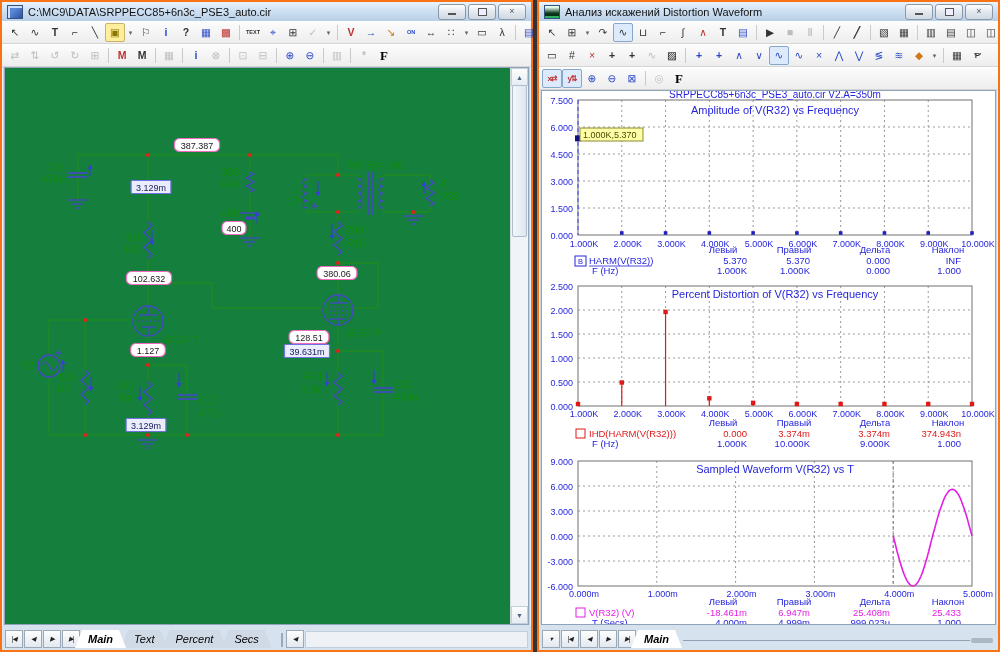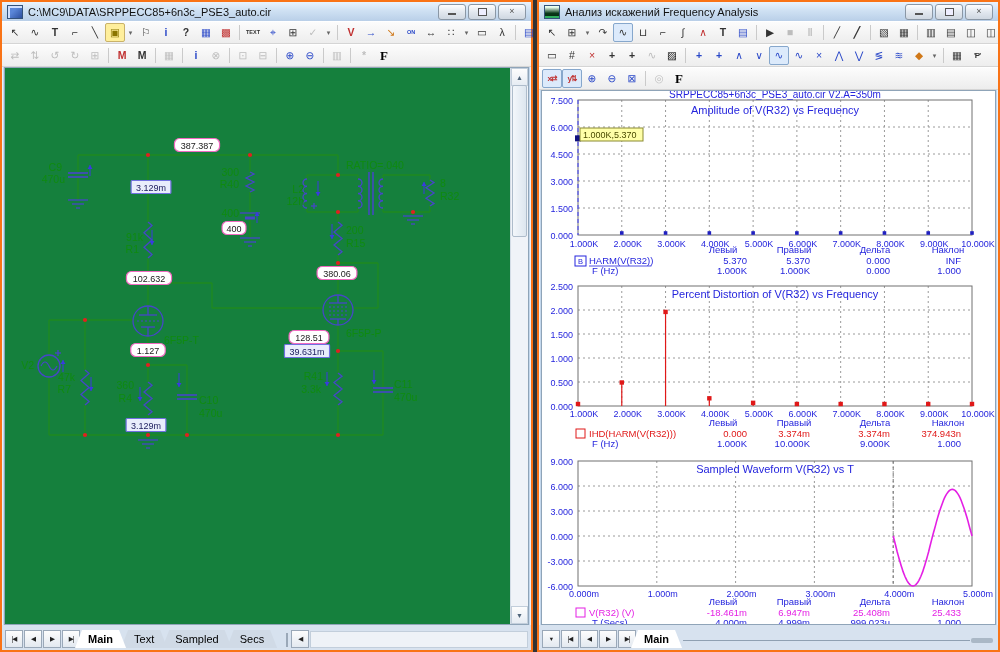--- a/index.html
+++ b/index.html
@@ -34,21 +34,21 @@
   .tb.serifF{font-family:"Liberation Serif",serif;font-weight:700;font-size:13px;color:#000;}
   .tbsep{width:1px;height:15px;background:#cacaca;margin:0 3px;flex:0 0 auto;}
   .schem-wrap{position:relative;flex:1 1 auto;margin:0 2px;background:#15803d;border:1px solid #8fa4b8;overflow:hidden;}
   #schemSvg{position:absolute;left:0;top:0;}
   .vscroll{position:absolute;right:0;top:0;bottom:0;width:17px;background:#f0f3f8;border-left:1px solid #d3dce6;}
   .sarr{height:16px;display:flex;align-items:center;justify-content:center;font-size:7px;color:#50657a;
         border:1px solid #c2cedb;background:linear-gradient(#fdfdfd,#e6ecf3);}
   .sarr.bottom{position:absolute;bottom:0;left:0;right:0;}
   .sthumb{position:absolute;left:1px;right:1px;top:17px;height:150px;border:1px solid #aebccb;border-radius:2px;
         background:linear-gradient(90deg,#f3f7fb,#dde6ef);}
-  .tabrow{height:22px;display:flex;align-items:flex-end;gap:1px;padding:1px 3px 2px;background:#d7e2ef;flex:0 0 auto;}
+  .tabrow{height:22px;display:flex;align-items:flex-end;gap:1px;padding:1px 3px 2px;background:#d7e2ef;flex:0 0 auto;font-style:italic;}
   .tnav{width:16px;height:16px;border:1px solid #9aa8b8;background:linear-gradient(#fdfdfd,#e3e9f0);
         font-size:6.5px;display:flex;align-items:center;justify-content:center;color:#222;letter-spacing:-1px;margin-bottom:0;}
   .tab{height:18px;padding:0 13px;display:flex;align-items:center;font-size:11px;color:#000;
        clip-path:polygon(7px 0,calc(100% - 7px) 0,100% 100%,0 100%);background:#d0dae6;margin-left:-6px;}
   .tab.active{background:#fff;font-weight:700;z-index:2;}
   .vdiv{width:2px;height:14px;background:#9aa8b8;margin:0 2px 1px 8px;}
   .htrack{flex:1;height:15px;border:1px solid #c2cedb;background:#eef2f7;margin-bottom:0;}
   .hline{flex:1;height:1px;background:#8fa0b2;margin-bottom:7px;}
   .hthumb{width:22px;height:5px;background:#aab8c6;border-radius:2px;margin:0 2px 5px 0;}
   .plot-wrap{position:relative;flex:1 1 auto;margin:0 2px;background:#eab308;border:1px solid #8fa4b8;overflow:hidden;}
@@ -337,32 +337,32 @@
         <div class="sarr bottom">▼</div>
       </div>
     </div>
     <div class="tabrow" id="ltabs">
         <span class="tnav">|◀</span>
         <span class="tnav">◀</span>
         <span class="tnav">▶</span>
         <span class="tnav">▶|</span>
         <span class="tab active">Main</span>
         <span class="tab">Text</span>
-        <span class="tab">Sampled</span>
+        <span class="tab">Percent</span>
         <span class="tab">Secs</span>
         <span class="vdiv"></span>
         <span class="tnav">◀</span>
         <span class="htrack" style="flex: 1 1 0%;"></span>
       </div>
   </div>
 
   <div class="win" id="winR">
     <div class="titlebar">
       <span class="appic ana"></span>
-      <span class="ttl">Анализ искажений Frequency Analysis</span>
+      <span class="ttl">Анализ искажений Distortion Waveform</span>
       <span class="winbtns">
         <span class="wbtn">
             <span class="gmin"></span>
           </span>
         <span class="wbtn">
             <span class="grest"></span>
           </span>
         <span class="wbtn">×</span>
       </span>
     </div>

